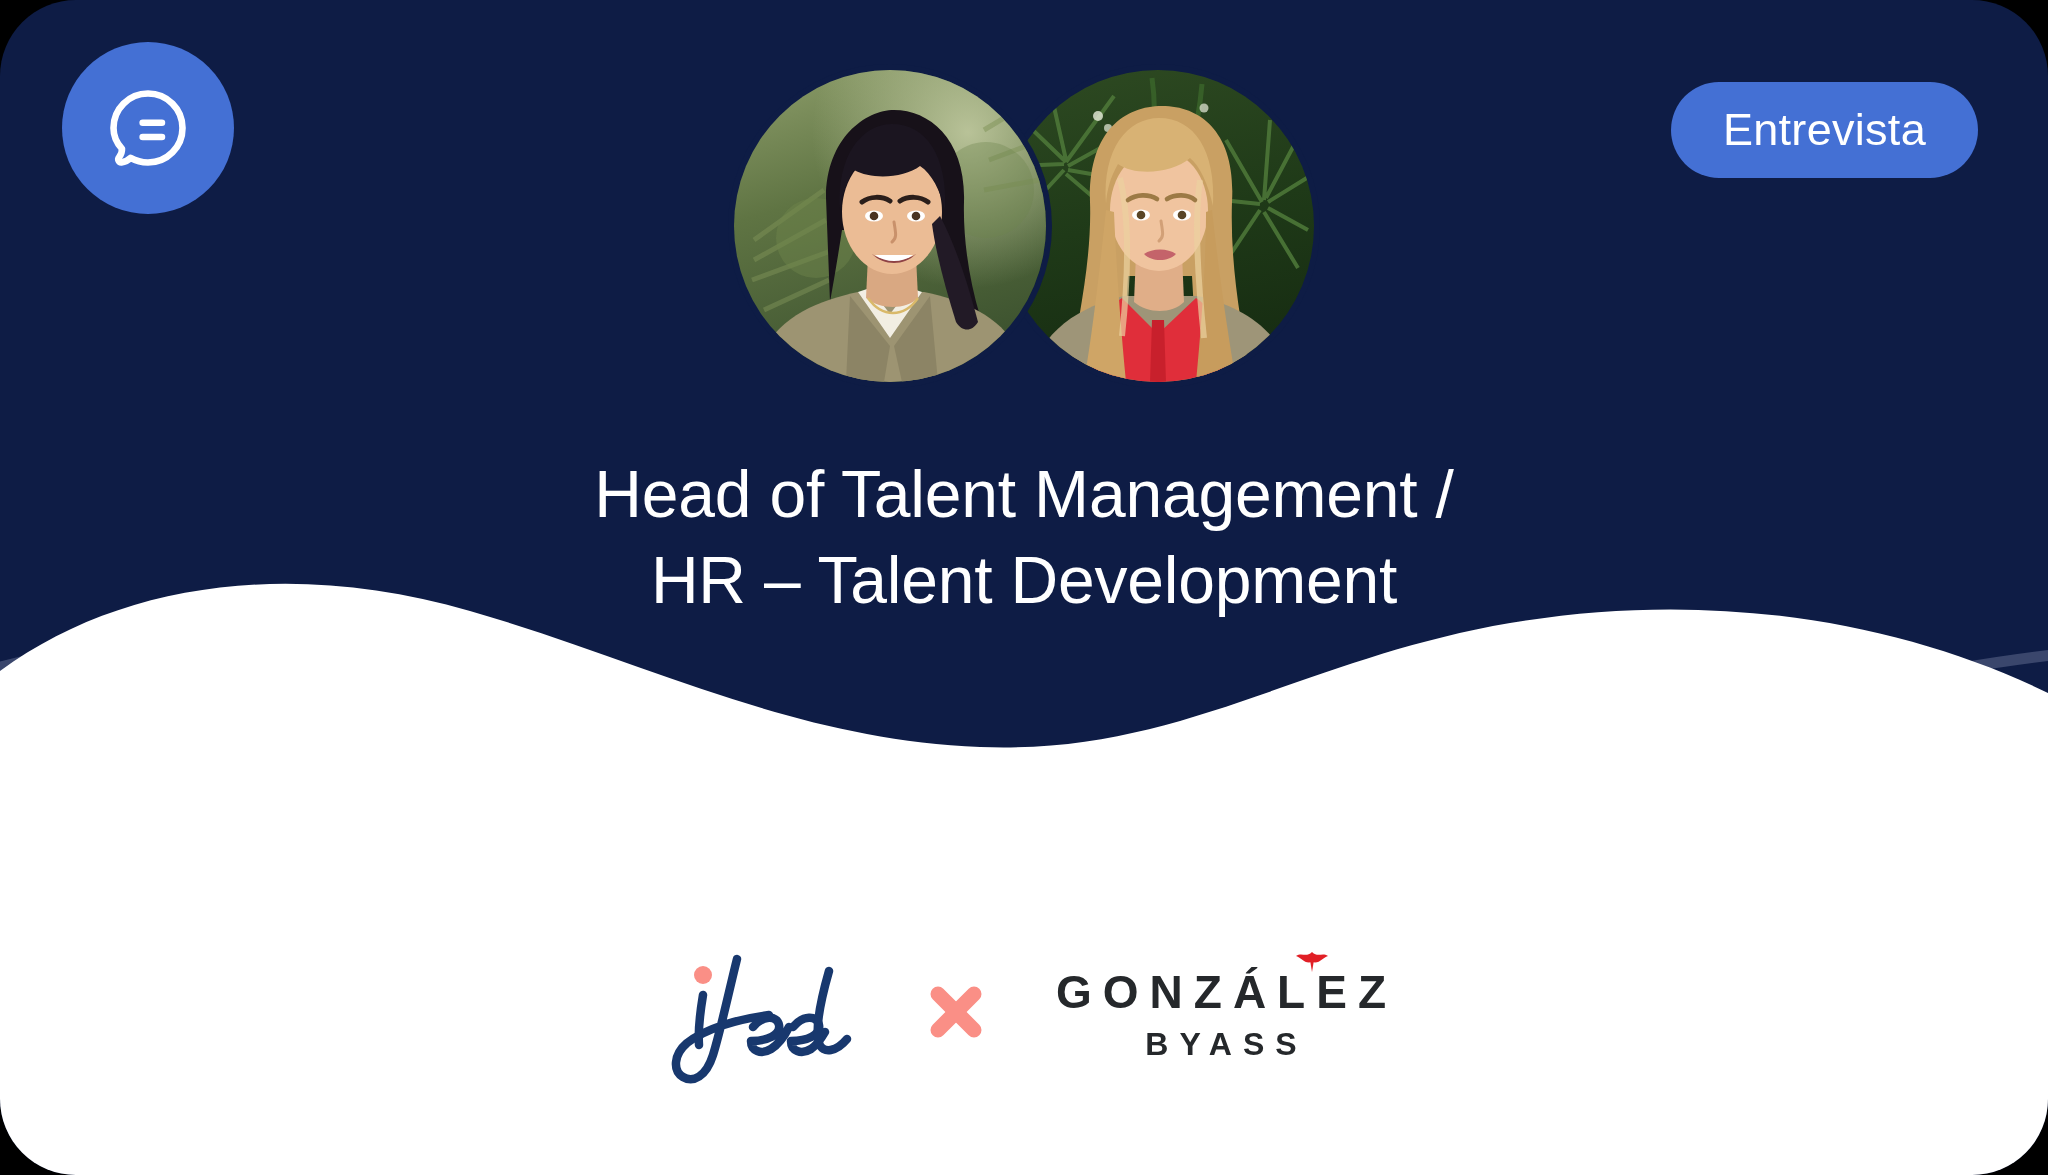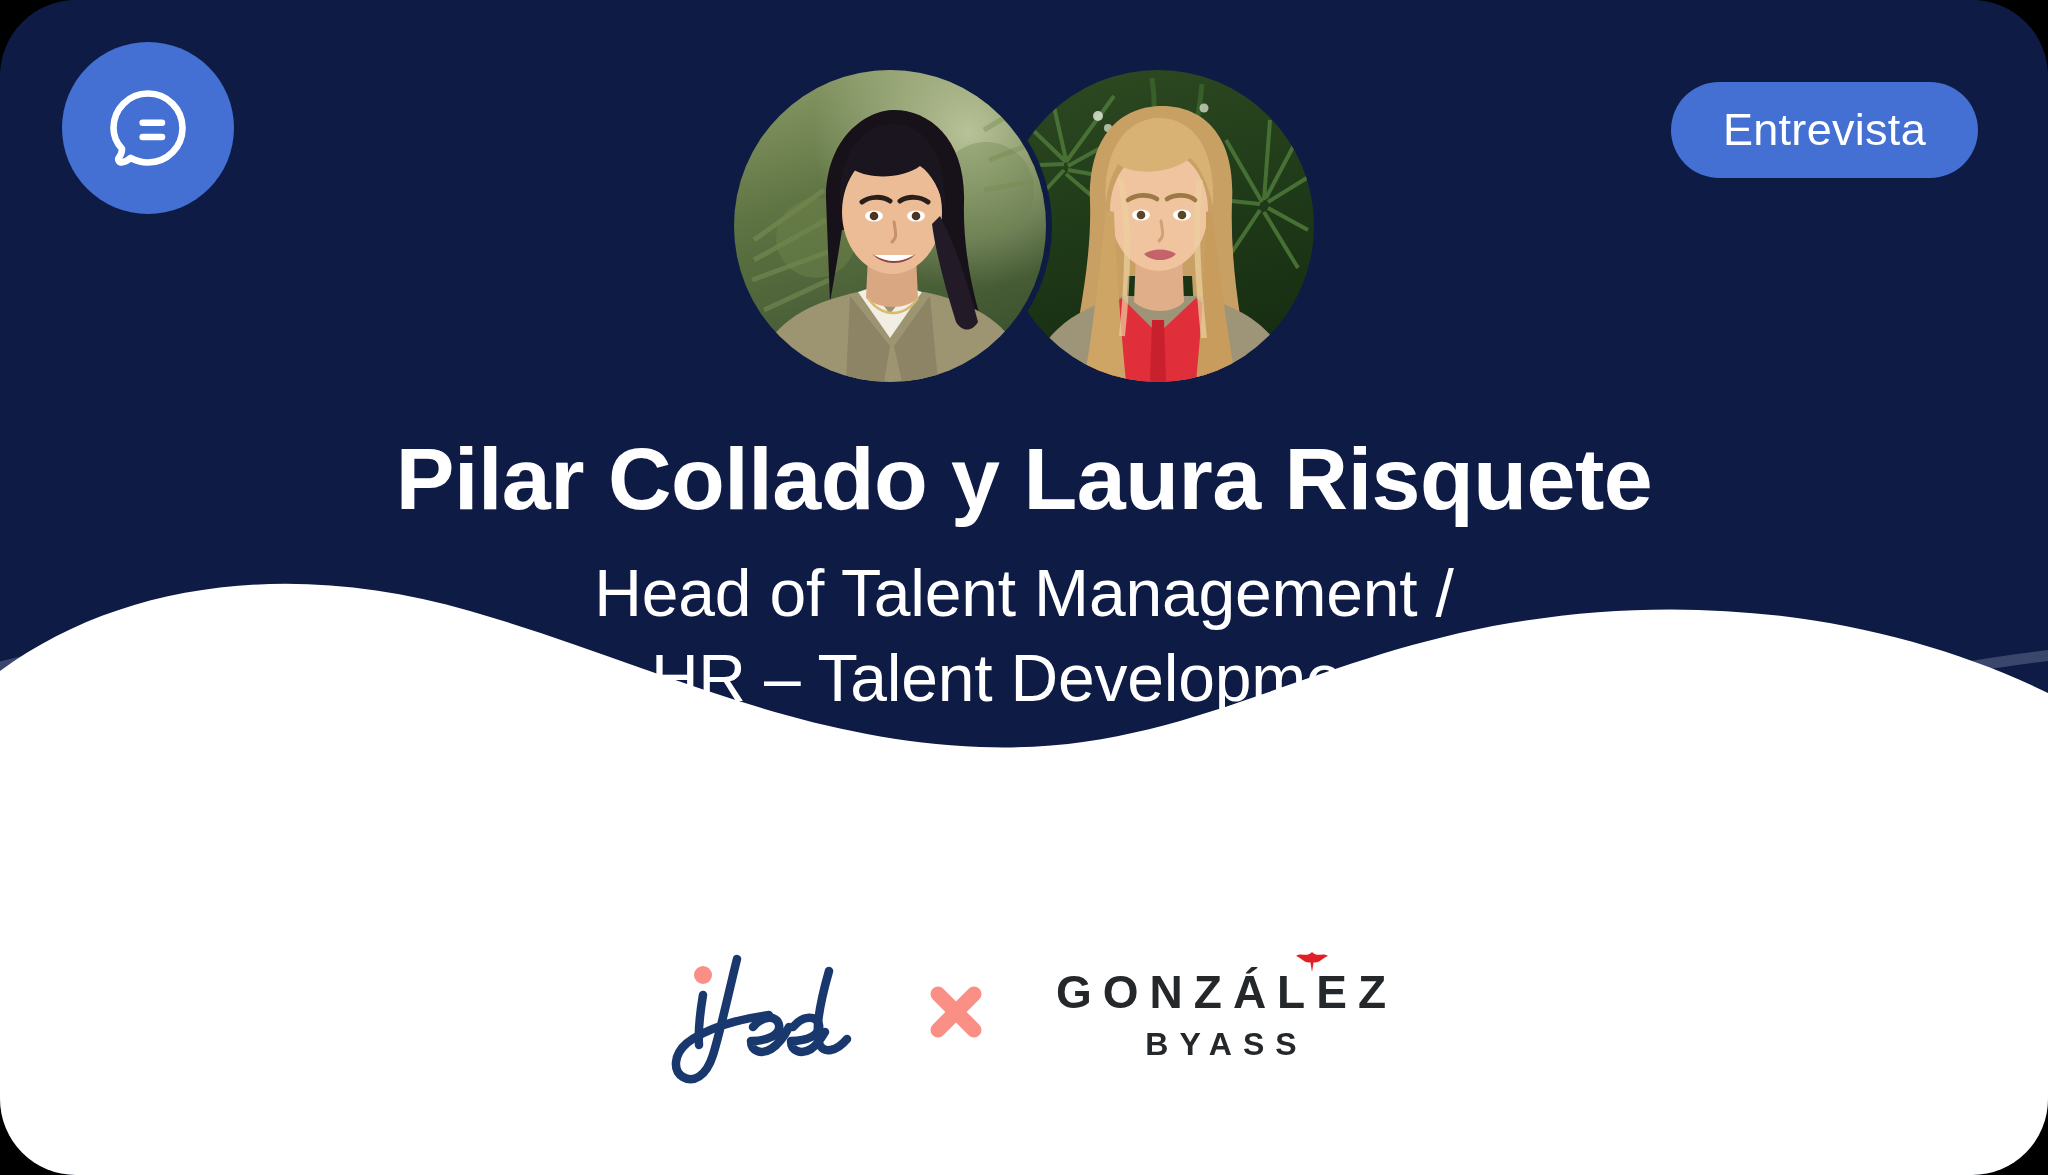--- a/index.html
+++ b/index.html
@@ -318,21 +318,20 @@
 
         <path d="M159 151 C161 163 162 167 157 171" stroke="#D2A077" stroke-width="3" fill="none" stroke-linecap="round"></path>
 
         <path d="M142 184 C150 178 166 178 174 184 C166 192 150 192 142 184 Z" fill="#C4636A"></path>
       </svg>
     </div>
 
   </div>
 
   <div class="title-block">
-    <div class="person-name">Pilar Collado y Laura Risquete</div>
     <div class="person-role">
       <span class="role-line">Head of Talent Management /</span>
       <span class="role-line">HR – Talent Development</span>
     </div>
   </div>
 
   <svg class="white-wave" viewBox="0 0 2048 230" preserveAspectRatio="none">
     <path d="M0 230 L0 146 C120 58 290 34 470 86 C650 138 790 214 980 222
              C1180 230 1300 134 1510 98 C1710 64 1900 96 2048 168 L2048 230 Z" fill="#FFFFFF"></path>
   </svg>

